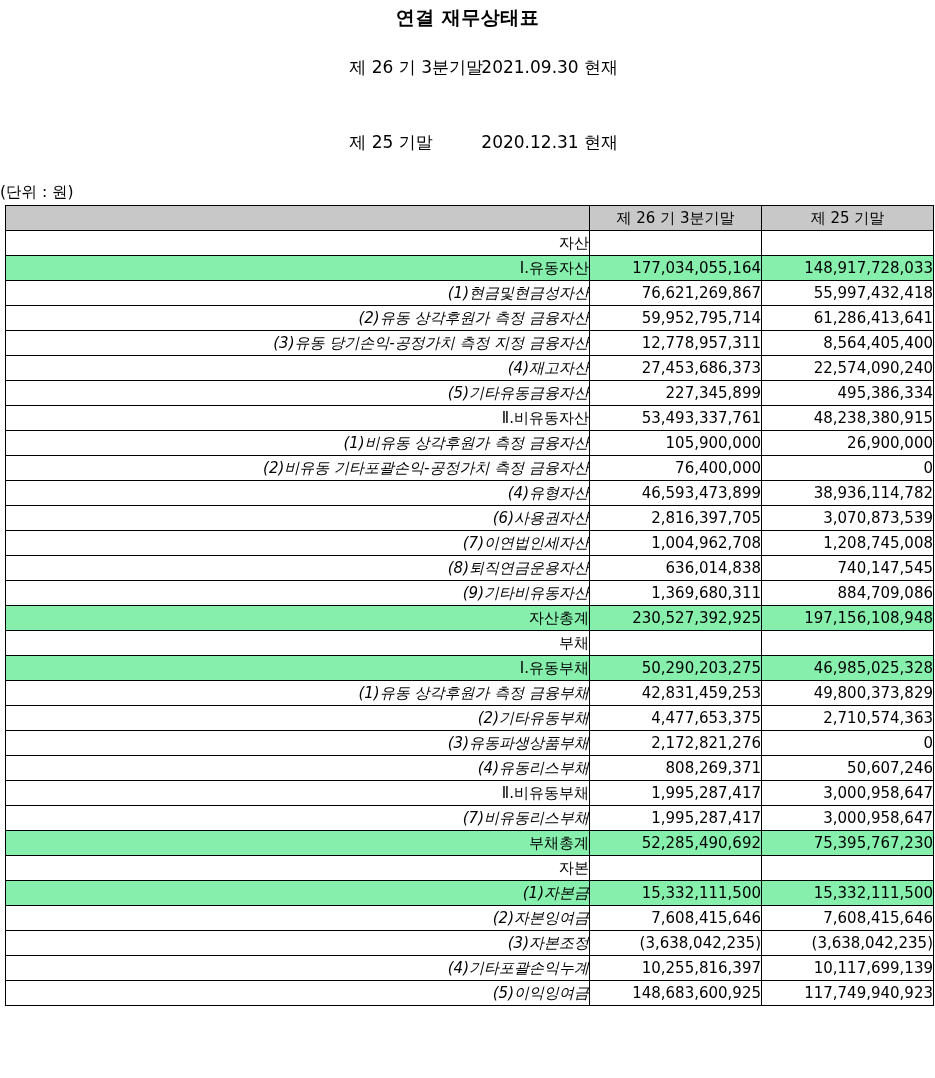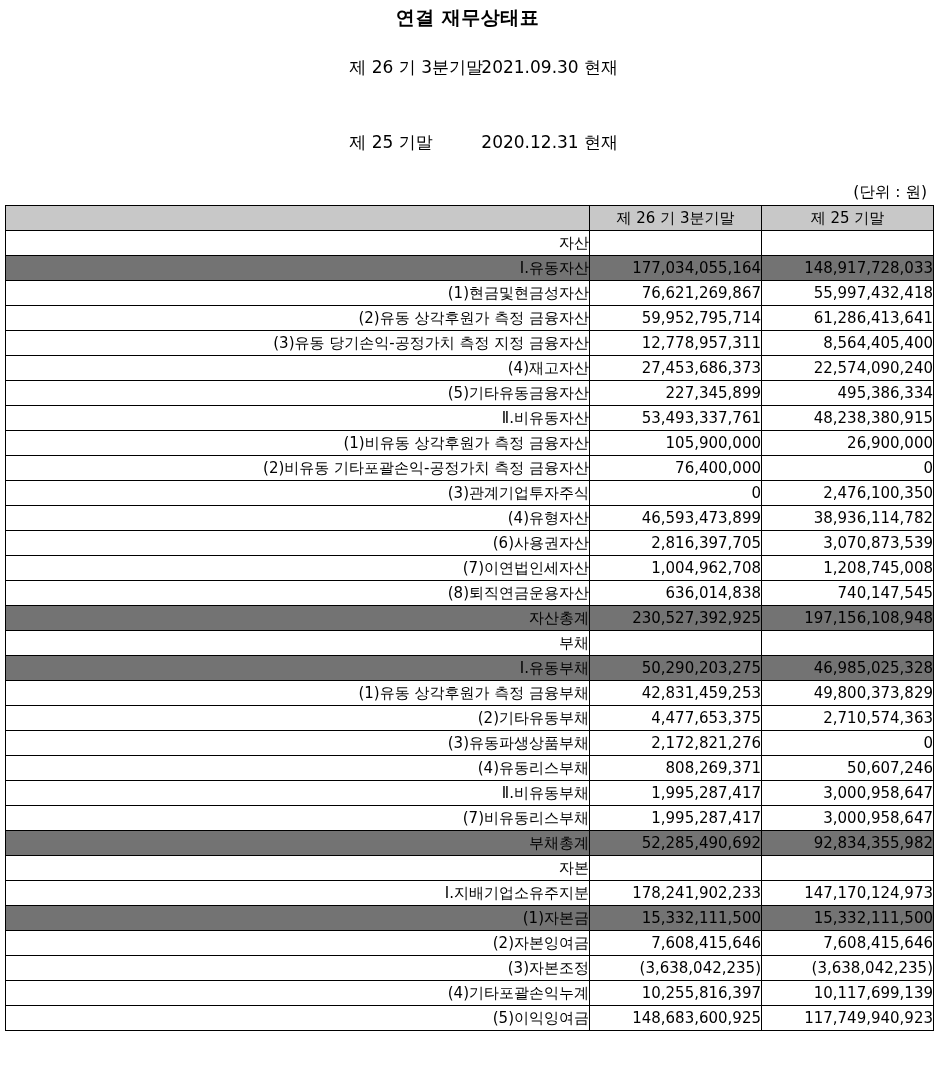--- a/index.html
+++ b/index.html
@@ -43,21 +43,20 @@
     width: 132px;
     text-align: left;
   }
   .sub-date {
     display: inline-block;
     text-align: left;
   }
 
   
   .unit-line {
-    text-align: right;
     font-size: 15.5px;
     line-height: 20px;
     padding-right: 8px;
     margin-top: 2px;
     margin-bottom: 3px;
   }
 
   
   .table-wrap {
     padding: 0 5px 0 5px;
@@ -94,25 +93,25 @@
   }
   td.val {
     text-align: right;
     padding-right: 4px;
     font-size: 15px;
   }
 
   
   .lv-section { padding-left: 4px; }
   .lv-roman   { padding-left: 22px; }
-  .lv-item    { padding-left: 46px; }
+  .lv-item    { padding-left: 46px; font-style: italic; }
   .lv-total   { padding-left: 30px; margin-left: 44px; }
 
   
-  tr.hl > td { background: #737373; }
+  tr.hl > td { background: #86efac; }
 </style>
 </head>
 <body>
 
 <div class="sheet">
 
   <div class="title-block">
     <div class="doc-title">연결 재무상태표</div>
 
     <div class="subtitle-line">
@@ -185,44 +184,44 @@
             <td class="label lv-item">(1)비유동 상각후원가 측정 금융자산</td>
             <td class="val">105,900,000</td>
             <td class="val">26,900,000</td>
           </tr>
           <tr>
             <td class="label lv-item">(2)비유동 기타포괄손익-공정가치 측정 금융자산</td>
             <td class="val">76,400,000</td>
             <td class="val">0</td>
           </tr>
           <tr>
-            <td class="label lv-item">(3)관계기업투자주식</td>
-            <td class="val">0</td>
-            <td class="val">2,476,100,350</td>
-          </tr>
-          <tr>
             <td class="label lv-item">(4)유형자산</td>
             <td class="val">46,593,473,899</td>
             <td class="val">38,936,114,782</td>
           </tr>
           <tr>
             <td class="label lv-item">(6)사용권자산</td>
             <td class="val">2,816,397,705</td>
             <td class="val">3,070,873,539</td>
           </tr>
           <tr>
             <td class="label lv-item">(7)이연법인세자산</td>
             <td class="val">1,004,962,708</td>
             <td class="val">1,208,745,008</td>
           </tr>
           <tr>
             <td class="label lv-item">(8)퇴직연금운용자산</td>
             <td class="val">636,014,838</td>
             <td class="val">740,147,545</td>
           </tr>
+          <tr>
+            <td class="label lv-item">(9)기타비유동자산</td>
+            <td class="val">1,369,680,311</td>
+            <td class="val">884,709,086</td>
+          </tr>
           <tr class="hl">
             <td class="label lv-total">자산총계</td>
             <td class="val">230,527,392,925</td>
             <td class="val">197,156,108,948</td>
           </tr>
           <tr>
             <td class="label lv-section">부채</td>
             <td class="val"></td>
             <td class="val"></td>
           </tr>
@@ -257,31 +256,26 @@
             <td class="val">3,000,958,647</td>
           </tr>
           <tr>
             <td class="label lv-item">(7)비유동리스부채</td>
             <td class="val">1,995,287,417</td>
             <td class="val">3,000,958,647</td>
           </tr>
           <tr class="hl">
             <td class="label lv-total">부채총계</td>
             <td class="val">52,285,490,692</td>
-            <td class="val">92,834,355,982</td>
+            <td class="val">75,395,767,230</td>
           </tr>
           <tr>
             <td class="label lv-section">자본</td>
             <td class="val"></td>
             <td class="val"></td>
-          </tr>
-          <tr>
-            <td class="label lv-roman">Ⅰ.지배기업소유주지분</td>
-            <td class="val">178,241,902,233</td>
-            <td class="val">147,170,124,973</td>
           </tr>
           <tr class="hl">
             <td class="label lv-item">(1)자본금</td>
             <td class="val">15,332,111,500</td>
             <td class="val">15,332,111,500</td>
           </tr>
           <tr>
             <td class="label lv-item">(2)자본잉여금</td>
             <td class="val">7,608,415,646</td>
             <td class="val">7,608,415,646</td>

